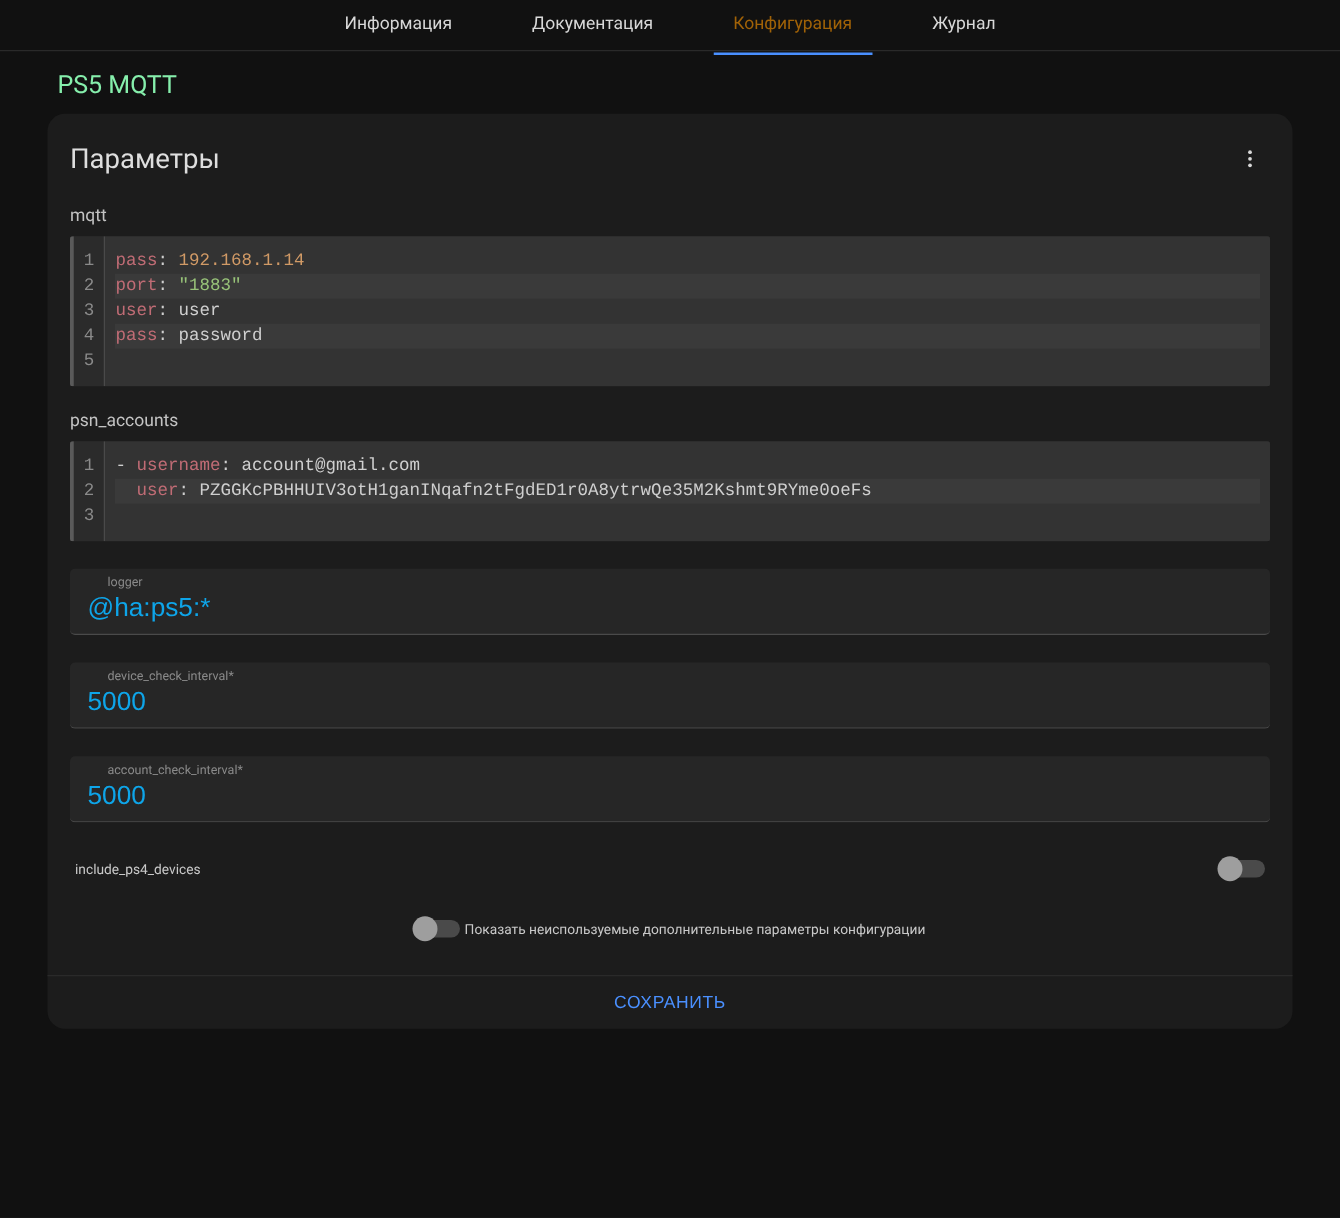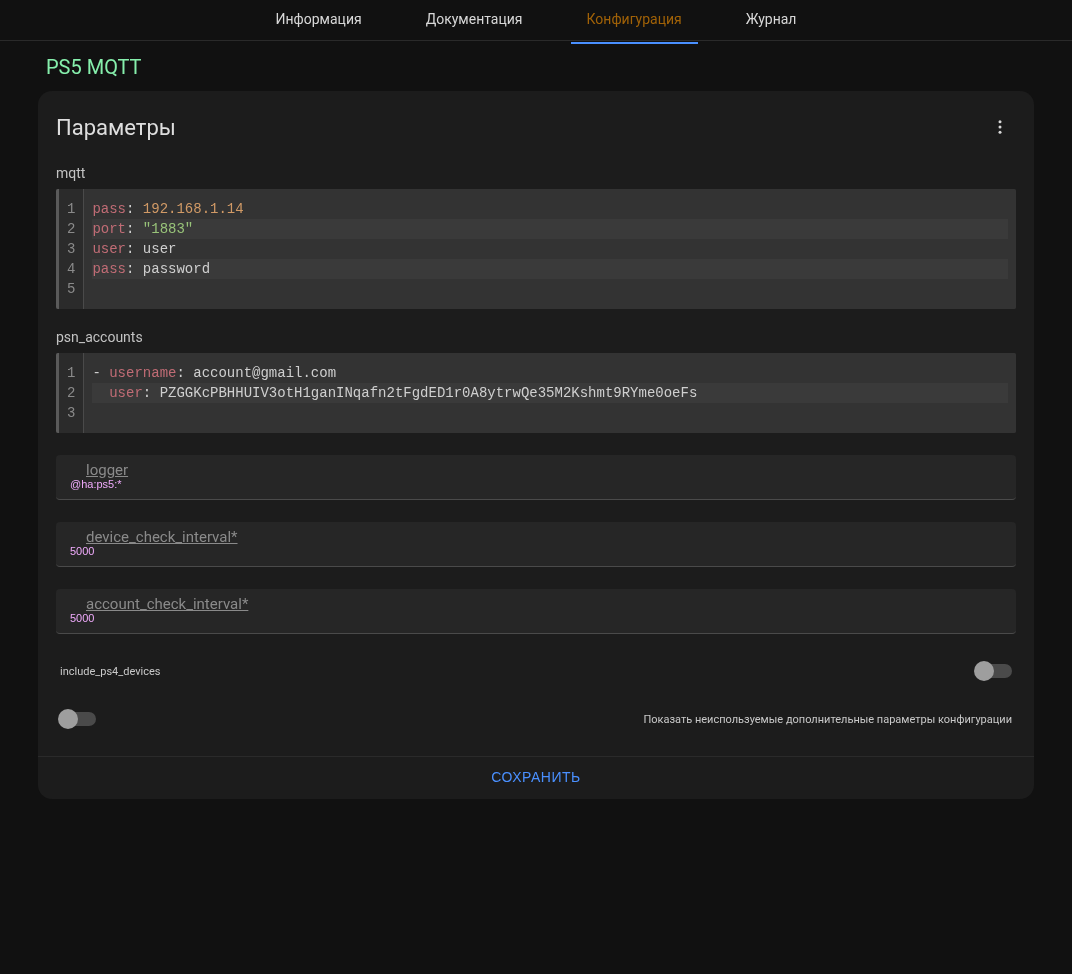--- a/index.html
+++ b/index.html
@@ -113,28 +113,27 @@
   position: relative;
   background: #262626;
   border-radius: 4px;
   padding: 20px 14px 8px 14px;
   border-bottom: 1px solid #4a4a4a;
 }
 .form-field .fl-label {
   position: absolute;
   top: 6px;
   left: 14px;
-  font-size: 15px;
+  font-size: 10px;
   color: #8a8a8a;
   padding-left: 16px;
-  text-decoration: underline;
 }
 .form-field .fl-value {
-  color: #f0abfc;
-  font-size: 11px;
+  color: #0ea5e9;
+  font-size: 21px;
   background: transparent;
   border: none;
   width: 100%;
   outline: none;
 }
 .toggle-row {
   display: flex;
   justify-content: space-between;
   align-items: center;
   padding: 30px 22px 14px 22px;
@@ -151,21 +150,21 @@
   cursor: pointer;
 }
 .switch .knob {
   width: 20px; height: 20px;
   background: #9e9e9e;
   border-radius: 50%;
   position: absolute;
   top: -3px; left: -2px;
 }
 .toggle-row.secondary {
-  justify-content: space-between;
+  justify-content: center;
   gap: 4px;
   padding: 20px 22px 22px 22px;
 }
 .card-footer {
   display: flex;
   justify-content: center;
   padding: 12px 22px 14px;
   border-top: 1px solid #2a2a2a;
   margin-top: 8px;
 }

